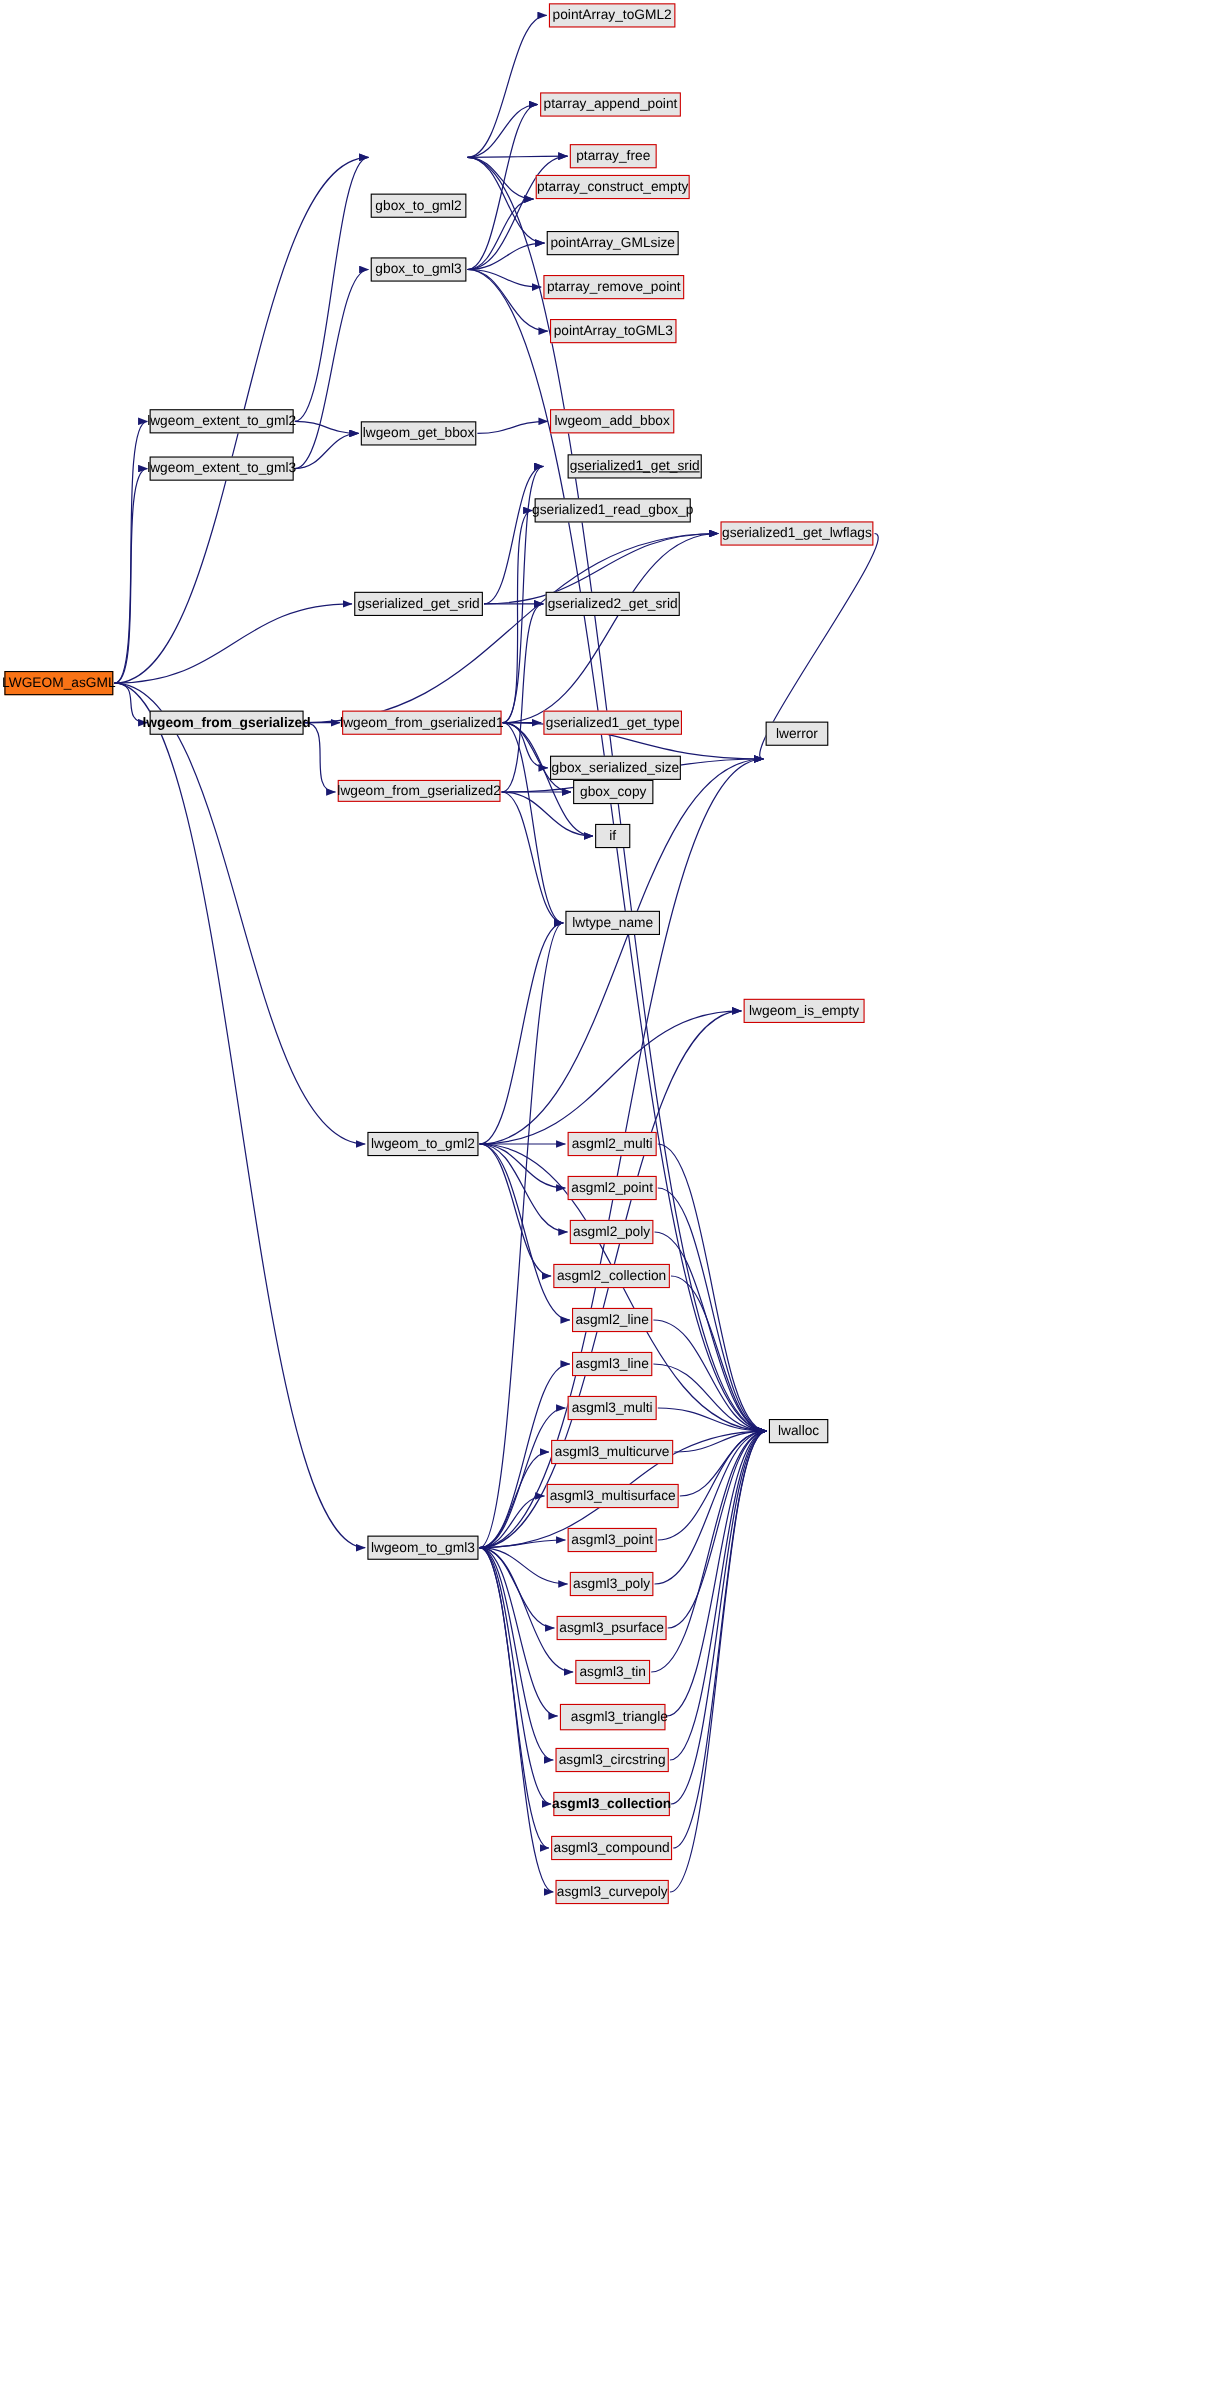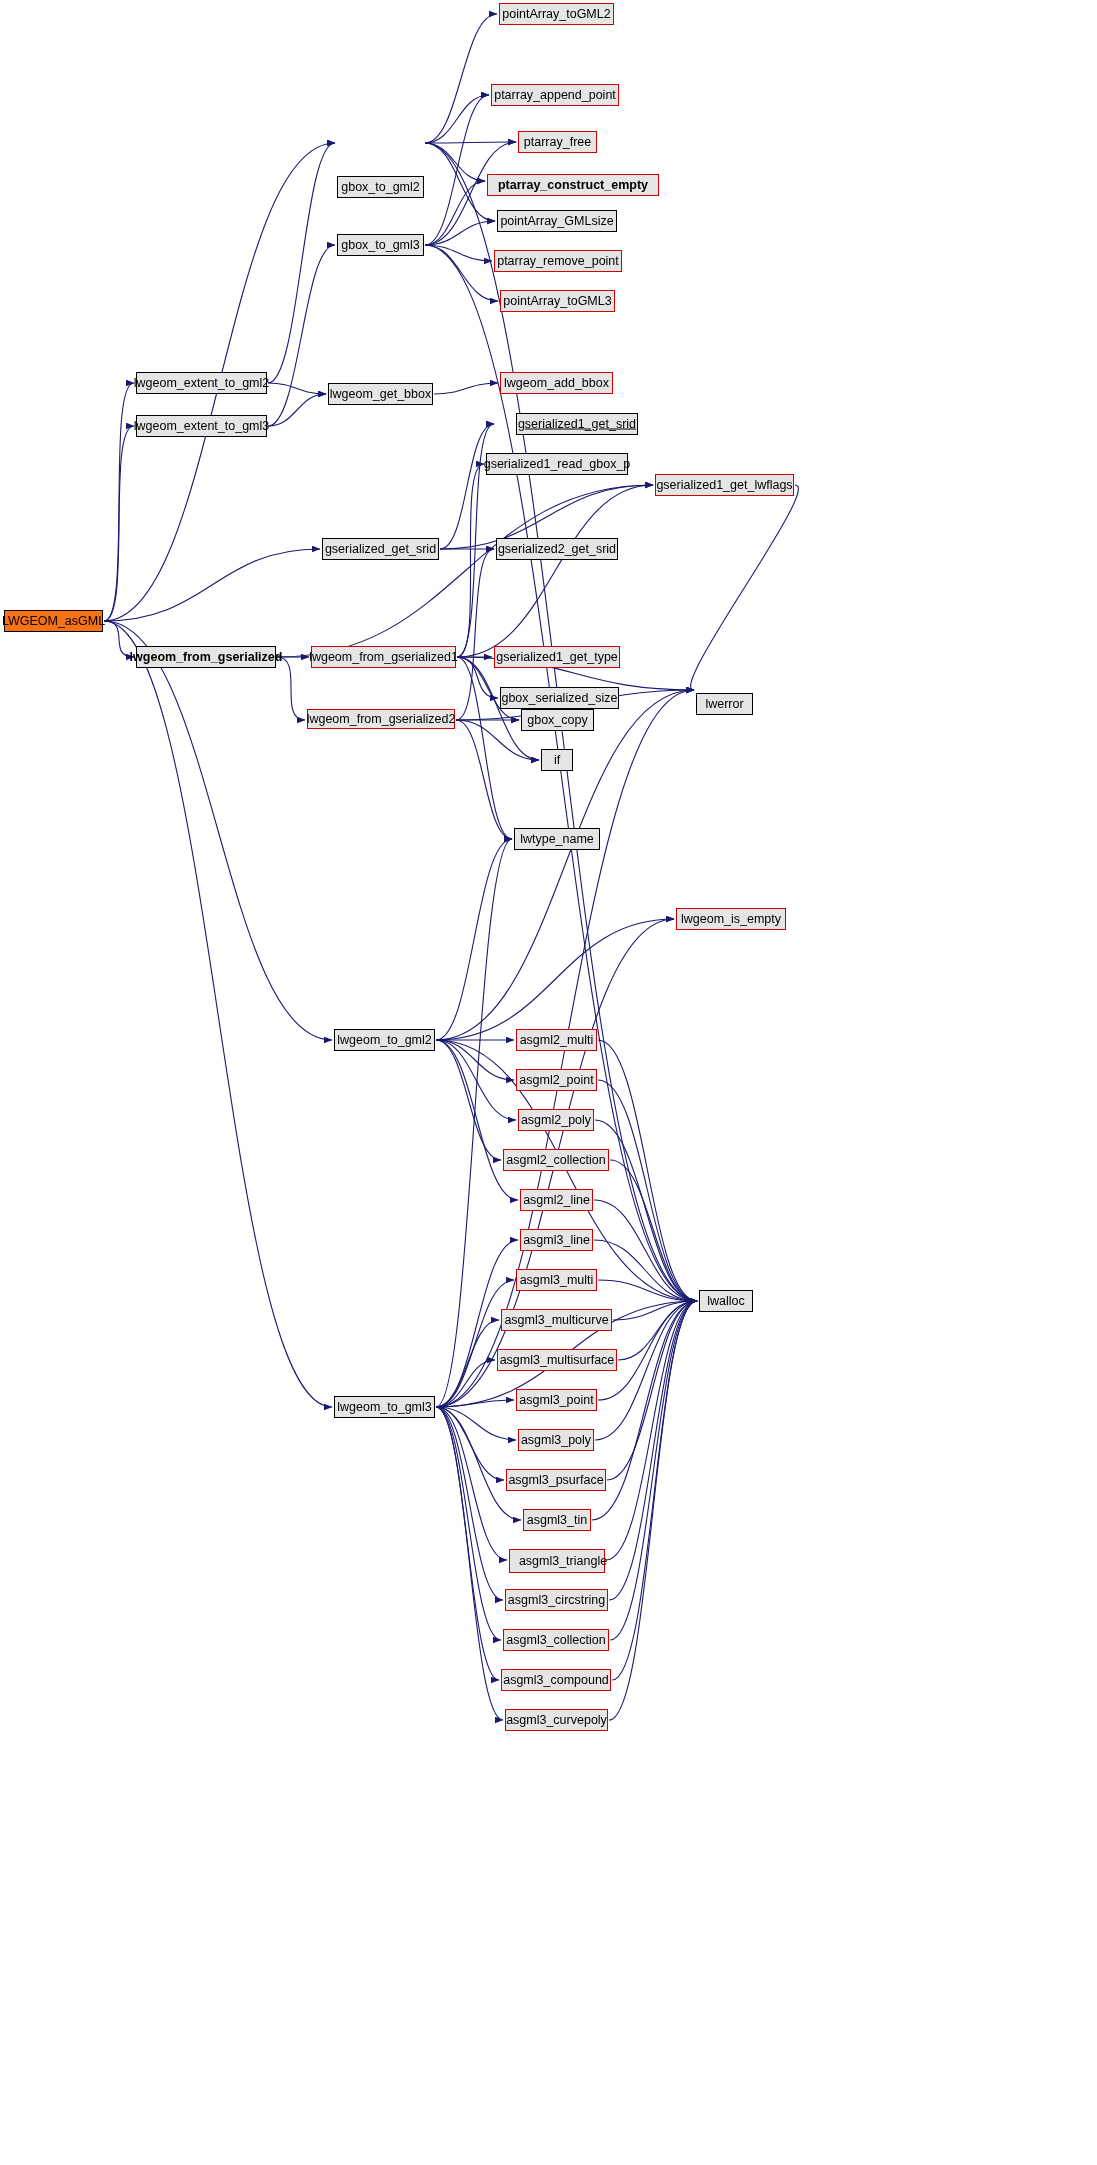--- a/index.html
+++ b/index.html
@@ -193,21 +193,21 @@
       </div>
       <div class="node red" style="left: 499px; top: 3px; width: 115px; height: 22px;">
         <span>pointArray_toGML2</span>
       </div>
       <div class="node red" style="left: 491px; top: 84px; width: 128px; height: 22px;">
         <span>ptarray_append_point</span>
       </div>
       <div class="node red" style="left: 518px; top: 131px; width: 79px; height: 22px;">
         <span>ptarray_free</span>
       </div>
-      <div class="node red" style="left: 487px; top: 174px; width: 172px; height: 22px; font-weight: bold;">
+      <div class="node red" style="left: 487px; top: 159px; width: 140px; height: 22px;">
         <span>ptarray_construct_empty</span>
       </div>
       <div class="node" style="left: 497px; top: 210px; width: 120px; height: 22px;">
         <span>pointArray_GMLsize</span>
       </div>
       <div class="node red" style="left: 494px; top: 250px; width: 128px; height: 22px;">
         <span>ptarray_remove_point</span>
       </div>
       <div class="node red" style="left: 500px; top: 290px; width: 115px; height: 22px;">
         <span>pointArray_toGML3</span>
@@ -235,21 +235,21 @@
       </div>
       <div class="node" style="left: 541px; top: 749px; width: 32px; height: 22px;">
         <span>if</span>
       </div>
       <div class="node" style="left: 514px; top: 828px; width: 86px; height: 22px;">
         <span>lwtype_name</span>
       </div>
       <div class="node red" style="left: 655px; top: 474px; width: 139px; height: 22px;">
         <span>gserialized1_get_lwflags</span>
       </div>
-      <div class="node" style="left: 696px; top: 693px; width: 57px; height: 22px;">
+      <div class="node" style="left: 696px; top: 656px; width: 57px; height: 22px;">
         <span>lwerror</span>
       </div>
       <div class="node red" style="left: 676px; top: 908px; width: 110px; height: 22px;">
         <span>lwgeom_is_empty</span>
       </div>
       <div class="node" style="left: 699px; top: 1290px; width: 54px; height: 22px;">
         <span>lwalloc</span>
       </div>
       <div class="node red" style="left: 516px; top: 1029px; width: 81px; height: 22px;">
         <span>asgml2_multi</span>
@@ -289,21 +289,21 @@
       </div>
       <div class="node red" style="left: 523px; top: 1509px; width: 68px; height: 22px;">
         <span>asgml3_tin</span>
       </div>
       <div class="node red" style="left: 509px; top: 1549px; width: 96px; height: 24px; padding-left: 12px;">
         <span>asgml3_triangle</span>
       </div>
       <div class="node red" style="left: 505px; top: 1589px; width: 103px; height: 22px;">
         <span>asgml3_circstring</span>
       </div>
-      <div class="node red" style="left: 503px; top: 1629px; width: 106px; height: 22px;">
+      <div class="node red" style="left: 503px; top: 1629px; width: 106px; height: 22px; font-weight: bold;">
         <span>asgml3_collection</span>
       </div>
       <div class="node red" style="left: 501px; top: 1669px; width: 110px; height: 22px;">
         <span>asgml3_compound</span>
       </div>
       <div class="node red" style="left: 505px; top: 1709px; width: 103px; height: 22px;">
         <span>asgml3_curvepoly</span>
       </div>
     </div>
 </div>

